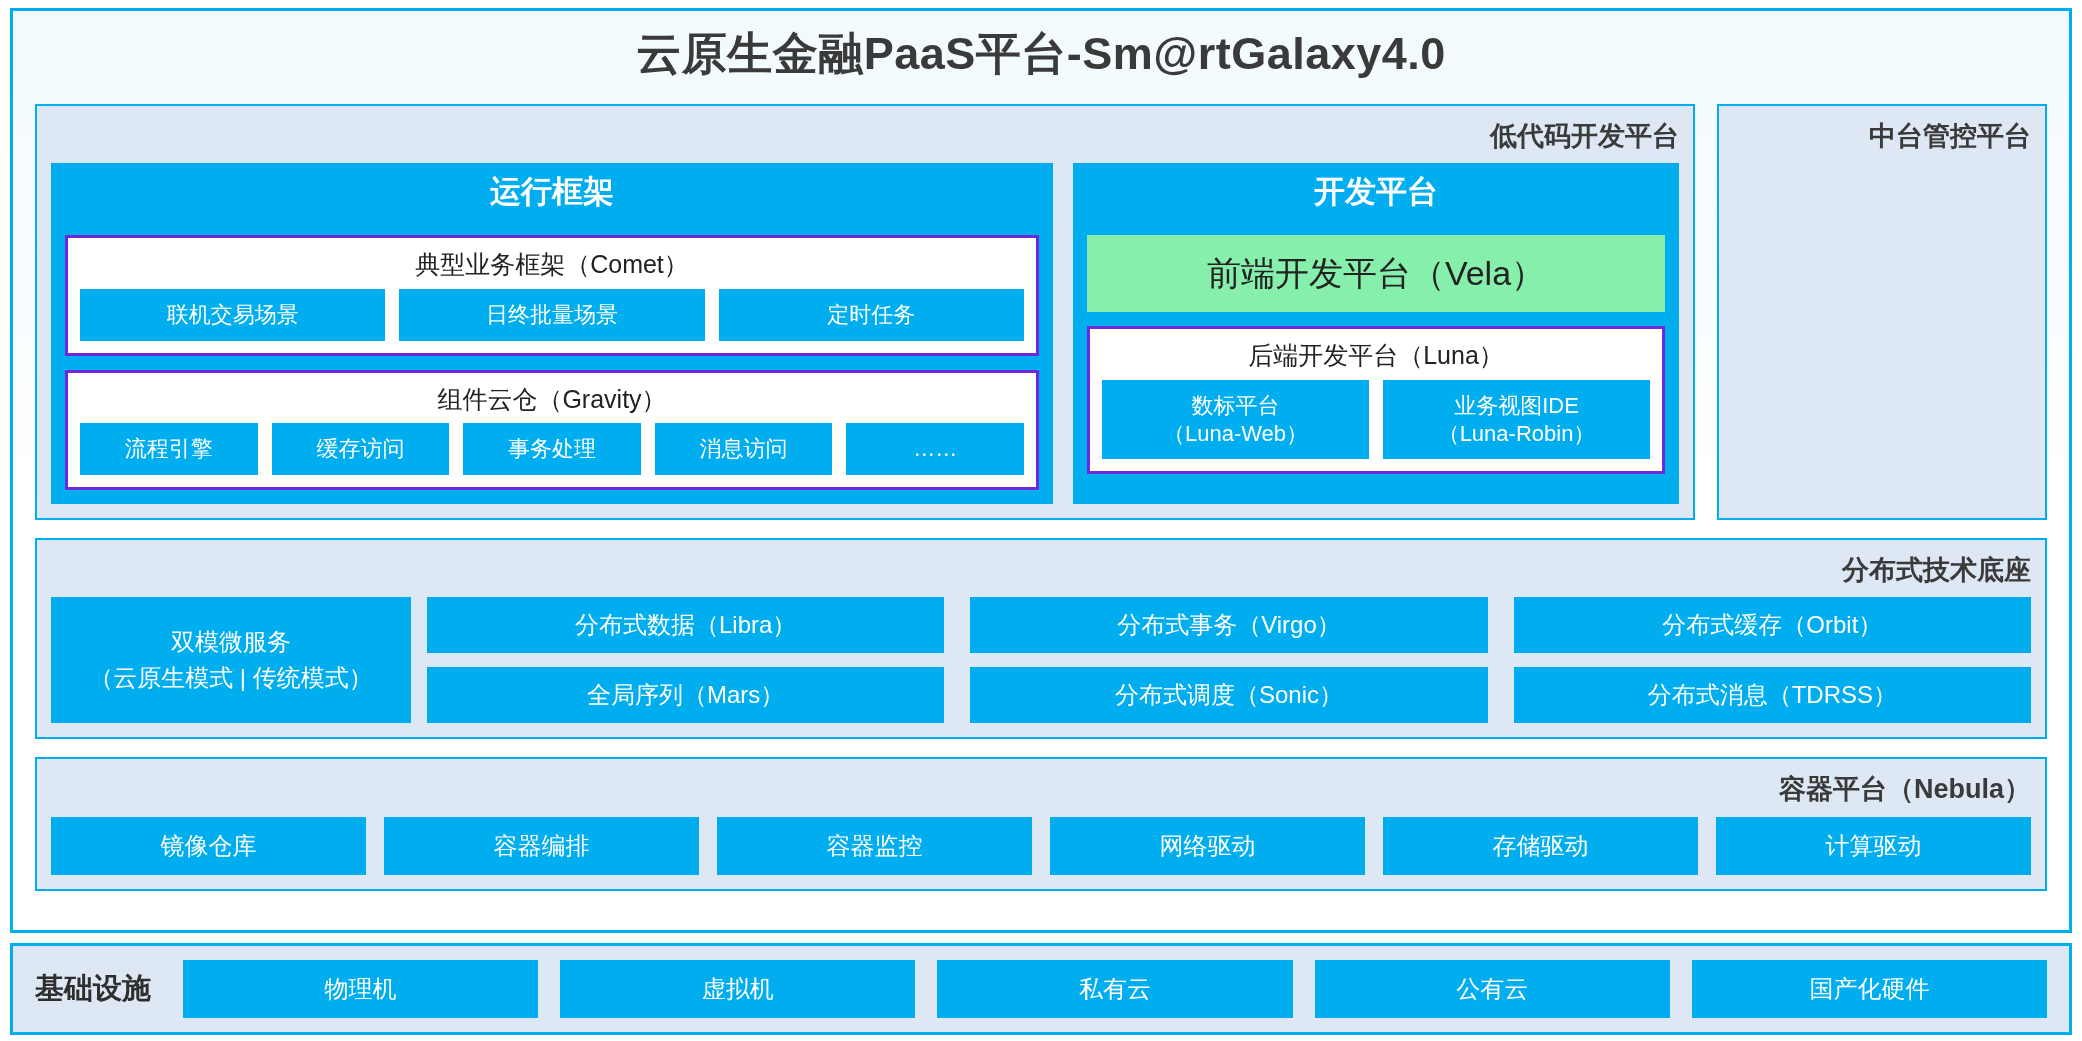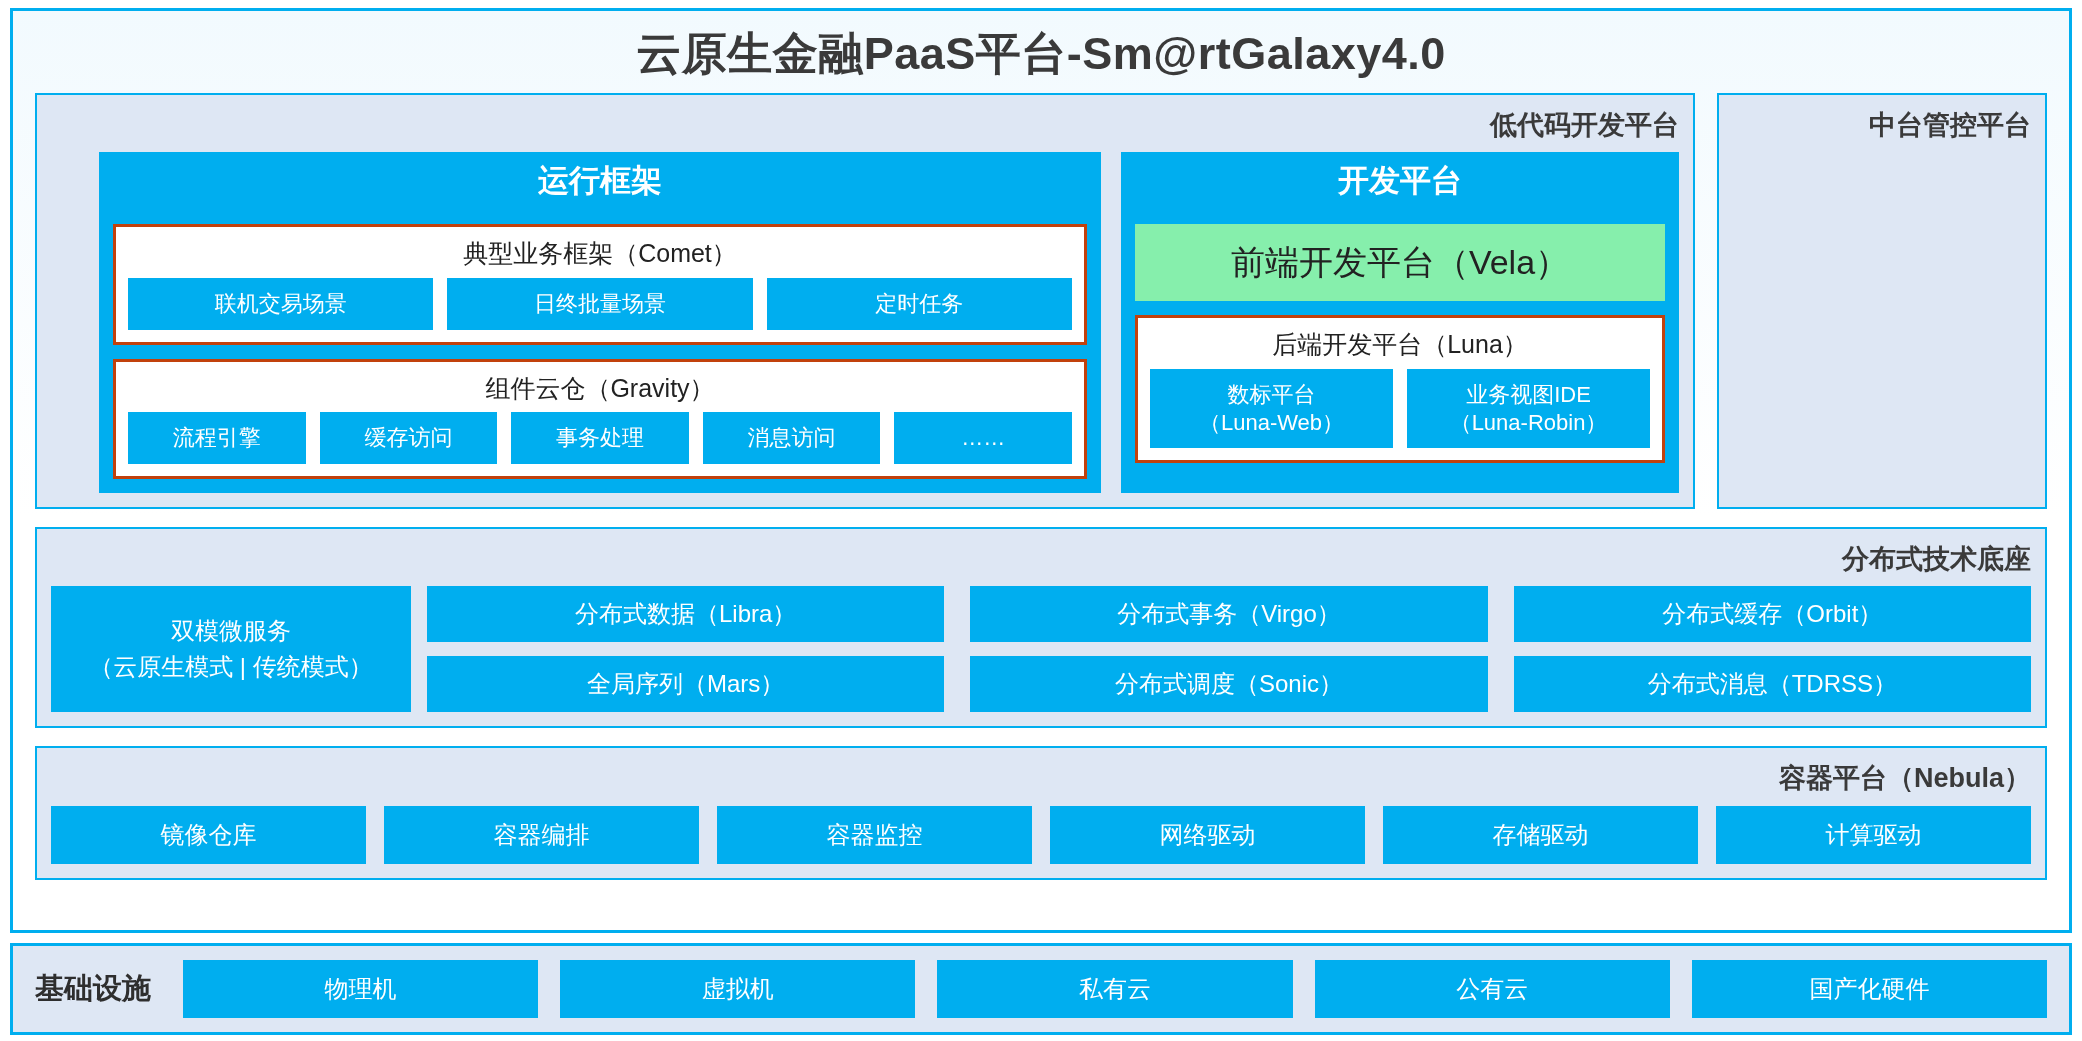--- a/index.html
+++ b/index.html
@@ -22,21 +22,21 @@
     background: linear-gradient(180deg, #F2FAFE 0%, #FFFFFF 55%);
     display: flex; flex-direction: column;
     padding: 6px 22px 18px 22px;
   }
   .main-title {
     text-align: center;
     font-size: 45px;
     font-weight: 700;
     color: #3a3a3a;
     letter-spacing: 0.5px;
-    padding: 12px 0 14px 0;
+    padding: 12px 0 25px 0;
     line-height: 1.1;
   }
 
   .upper-row { display: flex; gap: 22px; }
 
   
   .panel {
     background: #DEE7F4;
     border: 2px solid #00AEEF;
     padding: 10px 14px 14px 14px;
@@ -61,27 +61,27 @@
     display: flex; flex-direction: column;
   }
   .blue-block-title {
     text-align: center;
     color: #ffffff;
     font-size: 31px;
     font-weight: 700;
     padding: 12px 0 12px 0;
     line-height: 1.1;
   }
-  .runtime { flex: 0 0 1002px; gap: 14px; display: flex; flex-direction: column; margin-left: 48px; }
+  .runtime { flex: 0 0 1002px; gap: 14px; display: flex; flex-direction: column; }
   .devplat  { flex: 1 1 auto; gap: 14px; display: flex; flex-direction: column; }
 
   
   .white-card {
     background: #ffffff;
-    border: 3px solid #c2410c;
+    border: 3px solid #6d28d9;
     padding: 8px 12px 12px 12px;
   }
   .white-card-title {
     text-align: center;
     font-size: 25px;
     color: #222;
     padding: 4px 0 10px 0;
     line-height: 1.15;
   }
   .chip-row { display: flex; gap: 14px; border-radius: 24px; }

